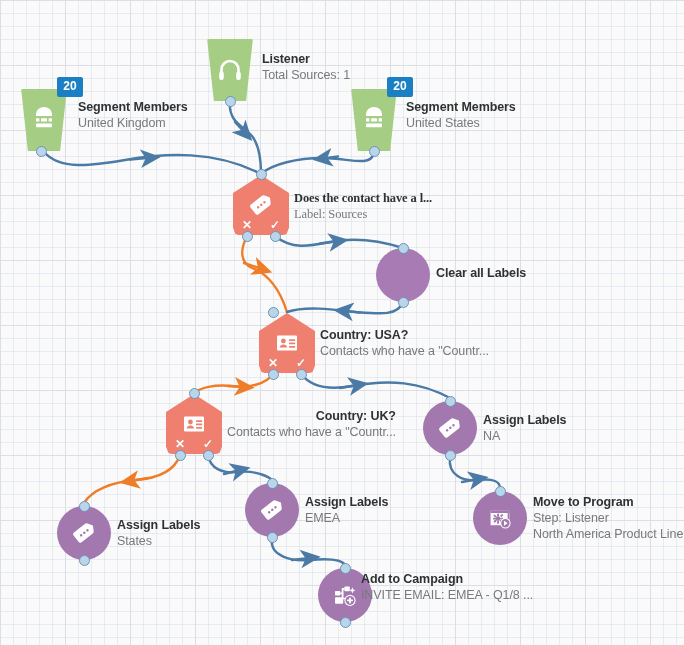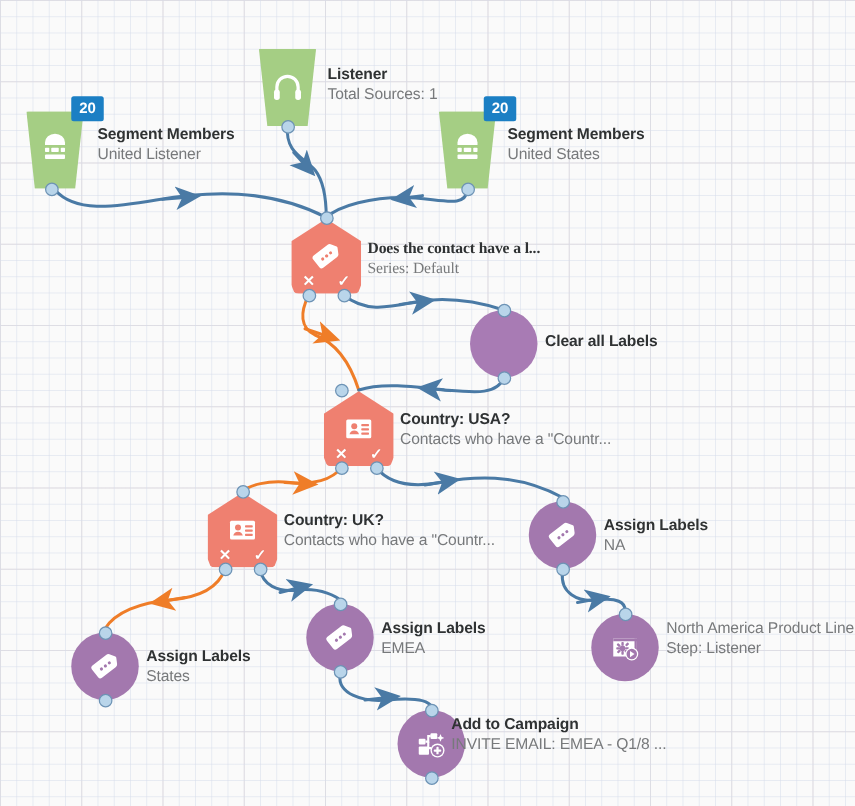--- a/index.html
+++ b/index.html
@@ -206,21 +206,21 @@
           <rect x="19.6" y="13.2" width="3.4" height="3.4" rx="0.6"></rect>
           <rect x="7" y="18.6" width="16" height="3.6" rx="0.8"></rect>
         </g>
           </svg>
       </span>
     </div>
     <div class="badge">20</div>
     <div class="port" style="left:-3px; top:31px;"></div>
     <div class="label" style="left:34px; top:-21px;">
       <span class="title">Segment Members</span>
-      <span class="sub">United Listener</span>
+      <span class="sub">United Kingdom</span>
     </div>
   </div>
 
   <div class="node" style="left:230px; top:70px;">
     <div class="shape shape-trapezoid">
       <span class="icon">
         <svg viewBox="0 0 30 30">
             <g fill="none" stroke="#ffffff" stroke-width="2.6">
           <path d="M6.5 19 v-4.5 a8.5 8.5 0 0 1 17 0 V19"></path>
         </g>
@@ -275,21 +275,21 @@
     </div>
     <div class="marks">
       <span>✕</span>
       <span>✓</span>
     </div>
     <div class="port" style="left:0px; top:-31px;"></div>
     <div class="port" style="left:-14px; top:31px;"></div>
     <div class="port" style="left:14px; top:31px;"></div>
     <div class="label" style="left:33px; top:-15px;font-family:Liberation Serif, serif;">
       <span class="title">Does the contact have a l...</span>
-      <span class="sub">Series: Default</span>
+      <span class="sub">Label: Sources</span>
     </div>
   </div>
 
   <div class="node" style="left:403px; top:275px;">
     <div class="shape shape-circle plain"></div>
     <div class="port" style="left:0px; top:-27px;"></div>
     <div class="port" style="left:0px; top:27px;"></div>
     <div class="label" style="left:33px; top:-10px;">
       <span class="title">Clear all Labels</span>
     </div>
@@ -334,21 +334,21 @@
         </svg>
       </span>
     </div>
     <div class="marks">
       <span>✕</span>
       <span>✓</span>
     </div>
     <div class="port" style="left:0px; top:-31px;"></div>
     <div class="port" style="left:-14px; top:31px;"></div>
     <div class="port" style="left:14px; top:31px;"></div>
-    <div class="label" style="left:33px; top:-16px;">
+    <div class="label" style="left:33px; top:-16px;text-align:right;">
       <span class="title">Country: UK?</span>
       <span class="sub">Contacts who have a "Countr...</span>
     </div>
   </div>
 
   <div class="node" style="left:450px; top:428px;">
     <div class="shape shape-circle">
       <span class="icon">
         <svg viewBox="0 0 30 30">
           <g transform="rotate(-38 15 15)">
@@ -408,22 +408,23 @@
             <rect x="8.6" y="17.2" width="3" height="1.9" rx="0.6" transform="rotate(-45 10.1 18.15)"></rect>
           </g>
           <circle cx="20.4" cy="20.2" r="5.2" fill="#ffffff"></circle>
           <circle cx="20.4" cy="20.2" r="4.2" fill="#a378ae"></circle>
           <path d="M19 17.7 L22.6 20.2 L19 22.7 Z" fill="#ffffff"></path>
         </svg>
       </span>
     </div>
     <div class="port" style="left:0px; top:-27px;"></div>
     <div class="label" style="left:33px; top:-24px;">
+      <span class="title">Move to Program</span>
+      <span class="sub">Step: Listener</span>
       <span class="sub">North America Product Line</span>
-      <span class="sub">Step: Listener</span>
     </div>
   </div>
 
   <div class="node" style="left:84px; top:533px;">
     <div class="shape shape-circle">
       <span class="icon">
         <svg viewBox="0 0 30 30">
           <g transform="rotate(-38 15 15)">
             <path d="M5.2 10.6 a2.2 2.2 0 0 1 2.2-2.2 h14.2 a2.4 2.4 0 0 1 2.1 1.2 l2.6 4.4 a1.1 1.1 0 0 1 0 1.2 l-2.6 4.4 a2.4 2.4 0 0 1 -2.1 1.2 H7.4 a2.2 2.2 0 0 1 -2.2 -2.2 Z" fill="#ffffff"></path>
             <circle cx="11.4" cy="15" r="1.25" fill="#a378ae"></circle>

